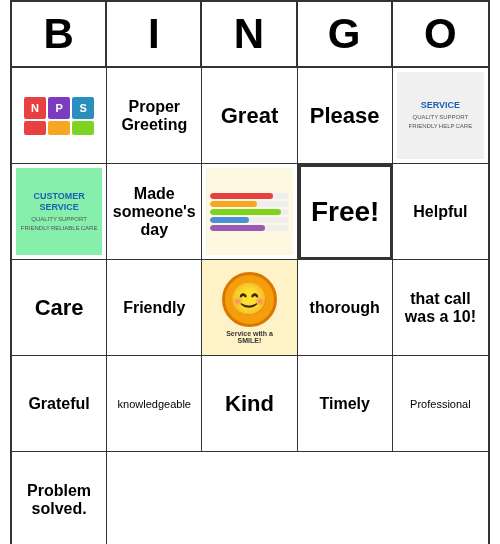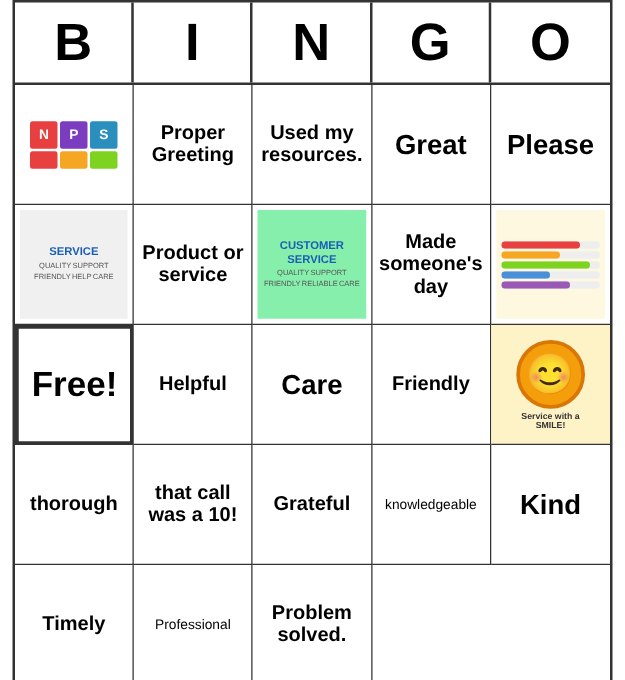--- a/index.html
+++ b/index.html
@@ -228,46 +228,40 @@
         <div class="nps-bottom">
           <div class="nps-sq nps-sq1"></div>
           <div class="nps-sq nps-sq2"></div>
           <div class="nps-sq nps-sq3"></div>
         </div>
       </div>
       </div>
       <div class="bingo-cell medium-text">
         <span>Proper Greeting</span>
       </div>
-      <div class="bingo-cell medium-text">
-        <span>Used my resources.</span>
-      </div>
       <div class="bingo-cell large-text">
         <span>Great</span>
       </div>
       <div class="bingo-cell large-text">
         <span>Please</span>
       </div>
       <div class="bingo-cell">
       <div class="service-img">
         <div class="service-img-inner">
           <div class="service-title">SERVICE</div>
           <div class="service-tags">
             <span class="service-tag">QUALITY</span>
             <span class="service-tag">SUPPORT</span>
             <span class="service-tag">FRIENDLY</span>
             <span class="service-tag">HELP</span>
             <span class="service-tag">CARE</span>
           </div>
         </div>
       </div>
       </div>
-      <div class="bingo-cell medium-text">
-        <span>Product or service</span>
-      </div>
       <div class="bingo-cell">
       <div class="service-img customer-img">
         <div class="service-img-inner">
           <div class="service-title">CUSTOMER<br>SERVICE</div>
           <div class="service-tags">
             <span class="service-tag">QUALITY</span>
             <span class="service-tag">SUPPORT</span>
             <span class="service-tag">FRIENDLY</span>
             <span class="service-tag">RELIABLE</span>
             <span class="service-tag">CARE</span>

